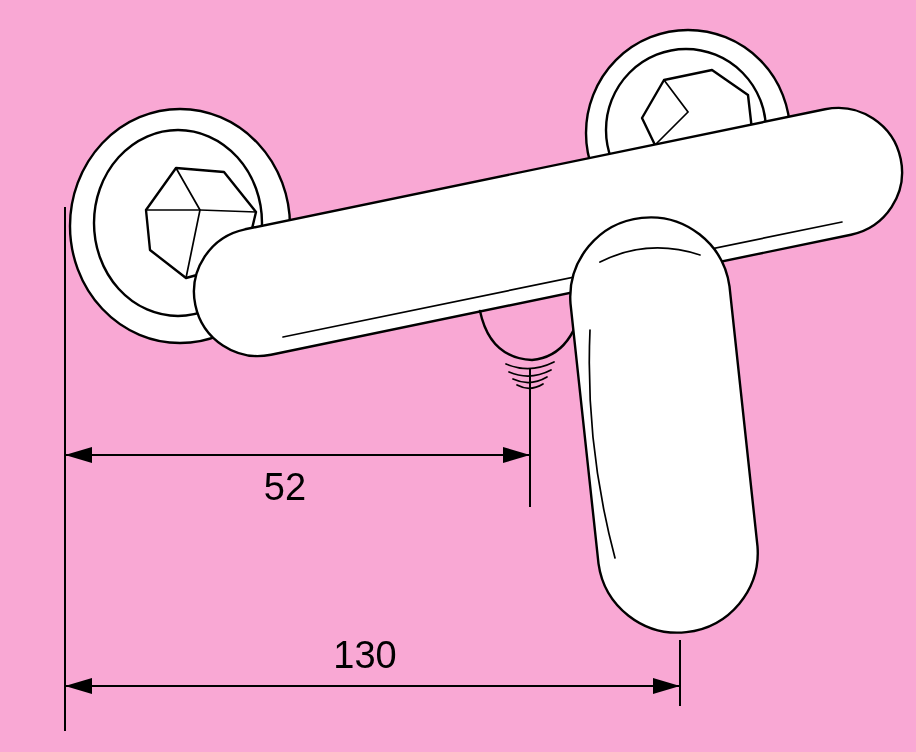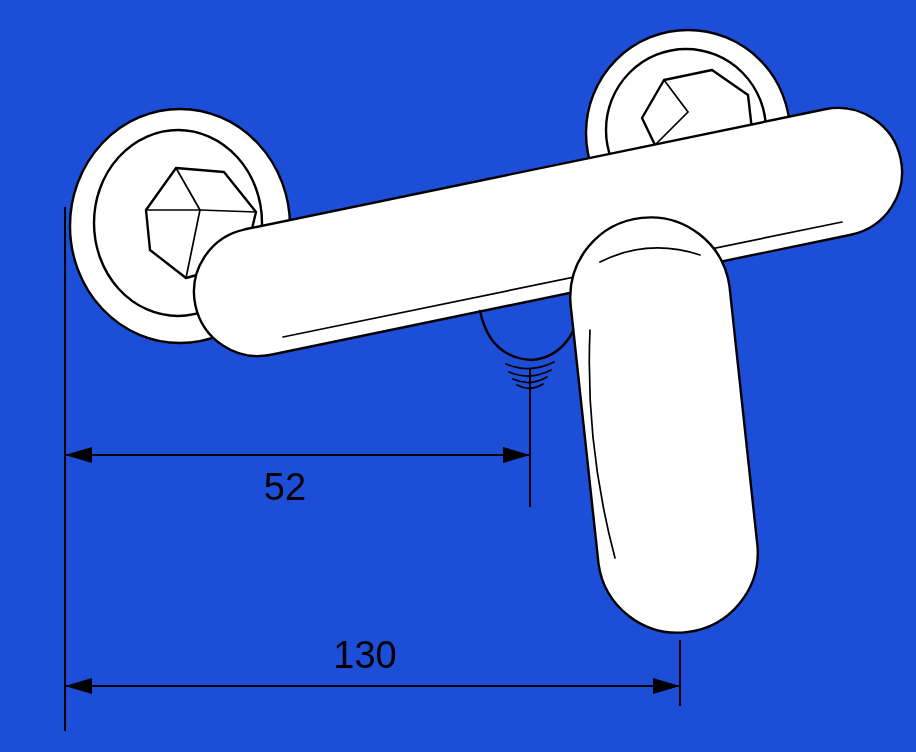--- a/index.html
+++ b/index.html
@@ -8,21 +8,21 @@
     background: #ffffff;
     width: 916px;
     height: 752px;
     overflow: hidden;
     font-family: "Liberation Sans", sans-serif;
   }
   .canvas {
     position: relative;
     width: 916px;
     height: 752px;
-    background: #1d4ed8;
+    background: #f9a8d4;
   }
   svg { display: block; }
   .outline {
     fill: #ffffff;
     stroke: #000000;
     stroke-width: 2.4;
     stroke-linejoin: round;
   }
   .contour {
     fill: none;

